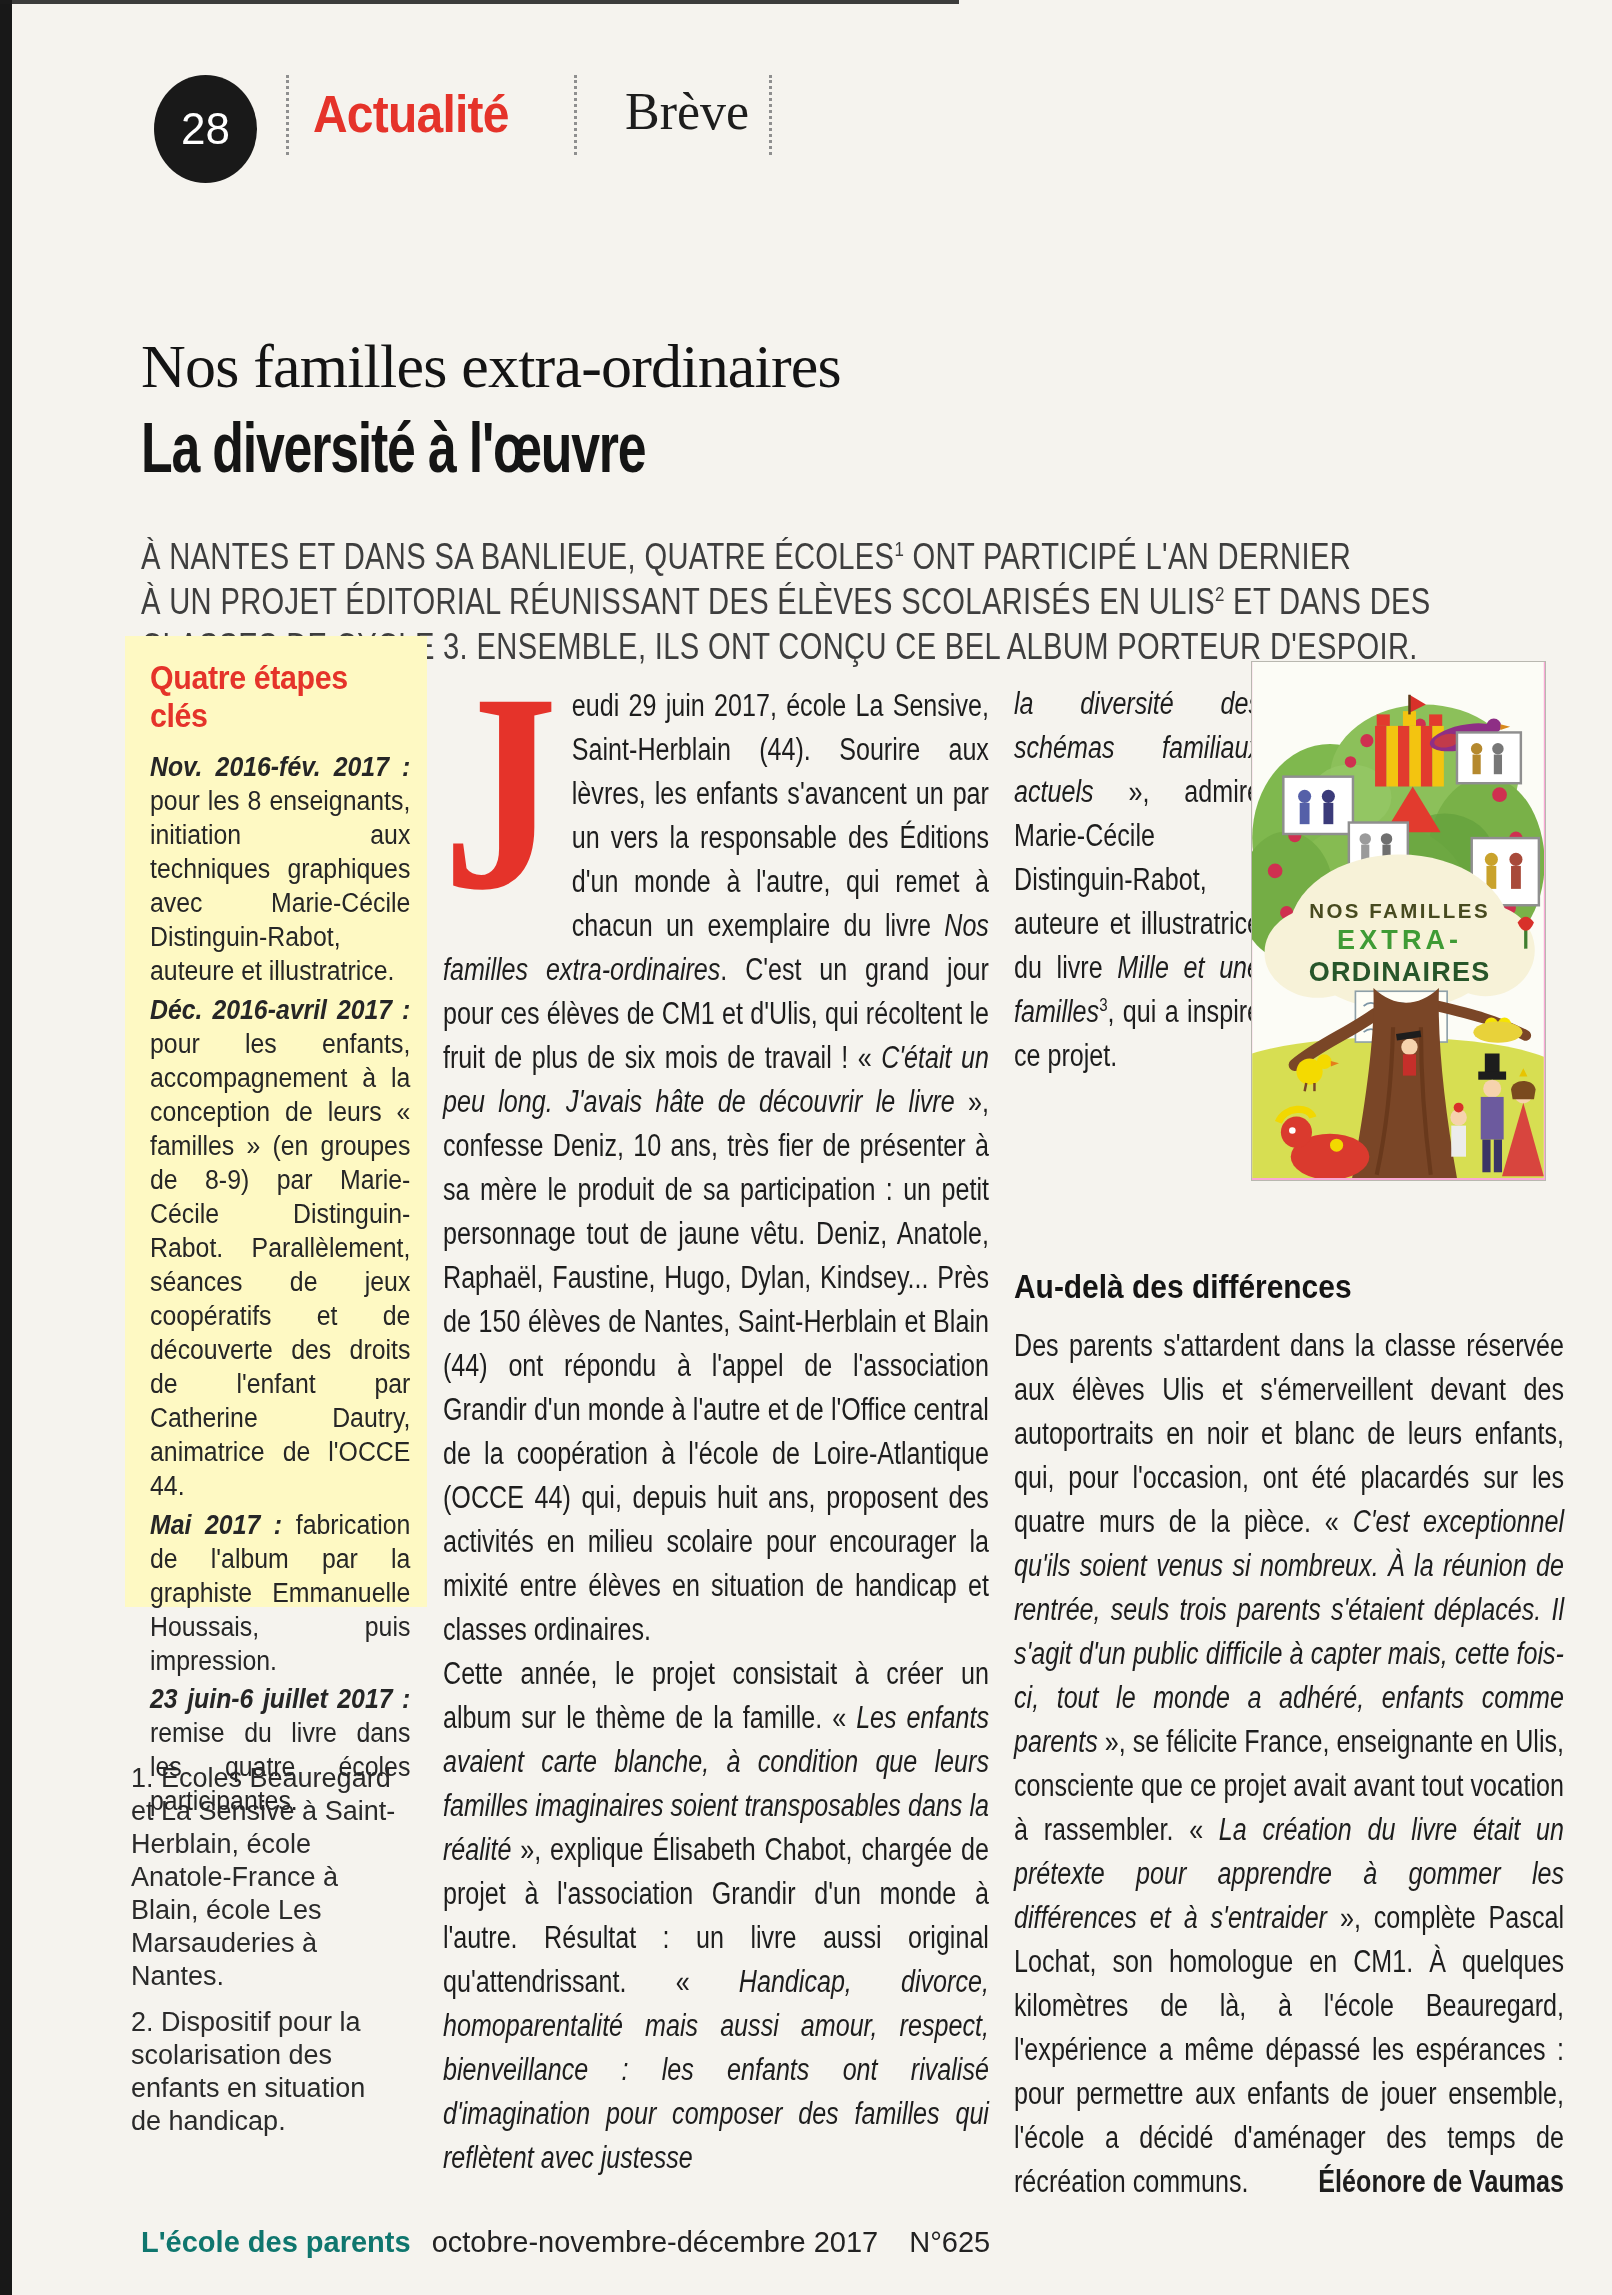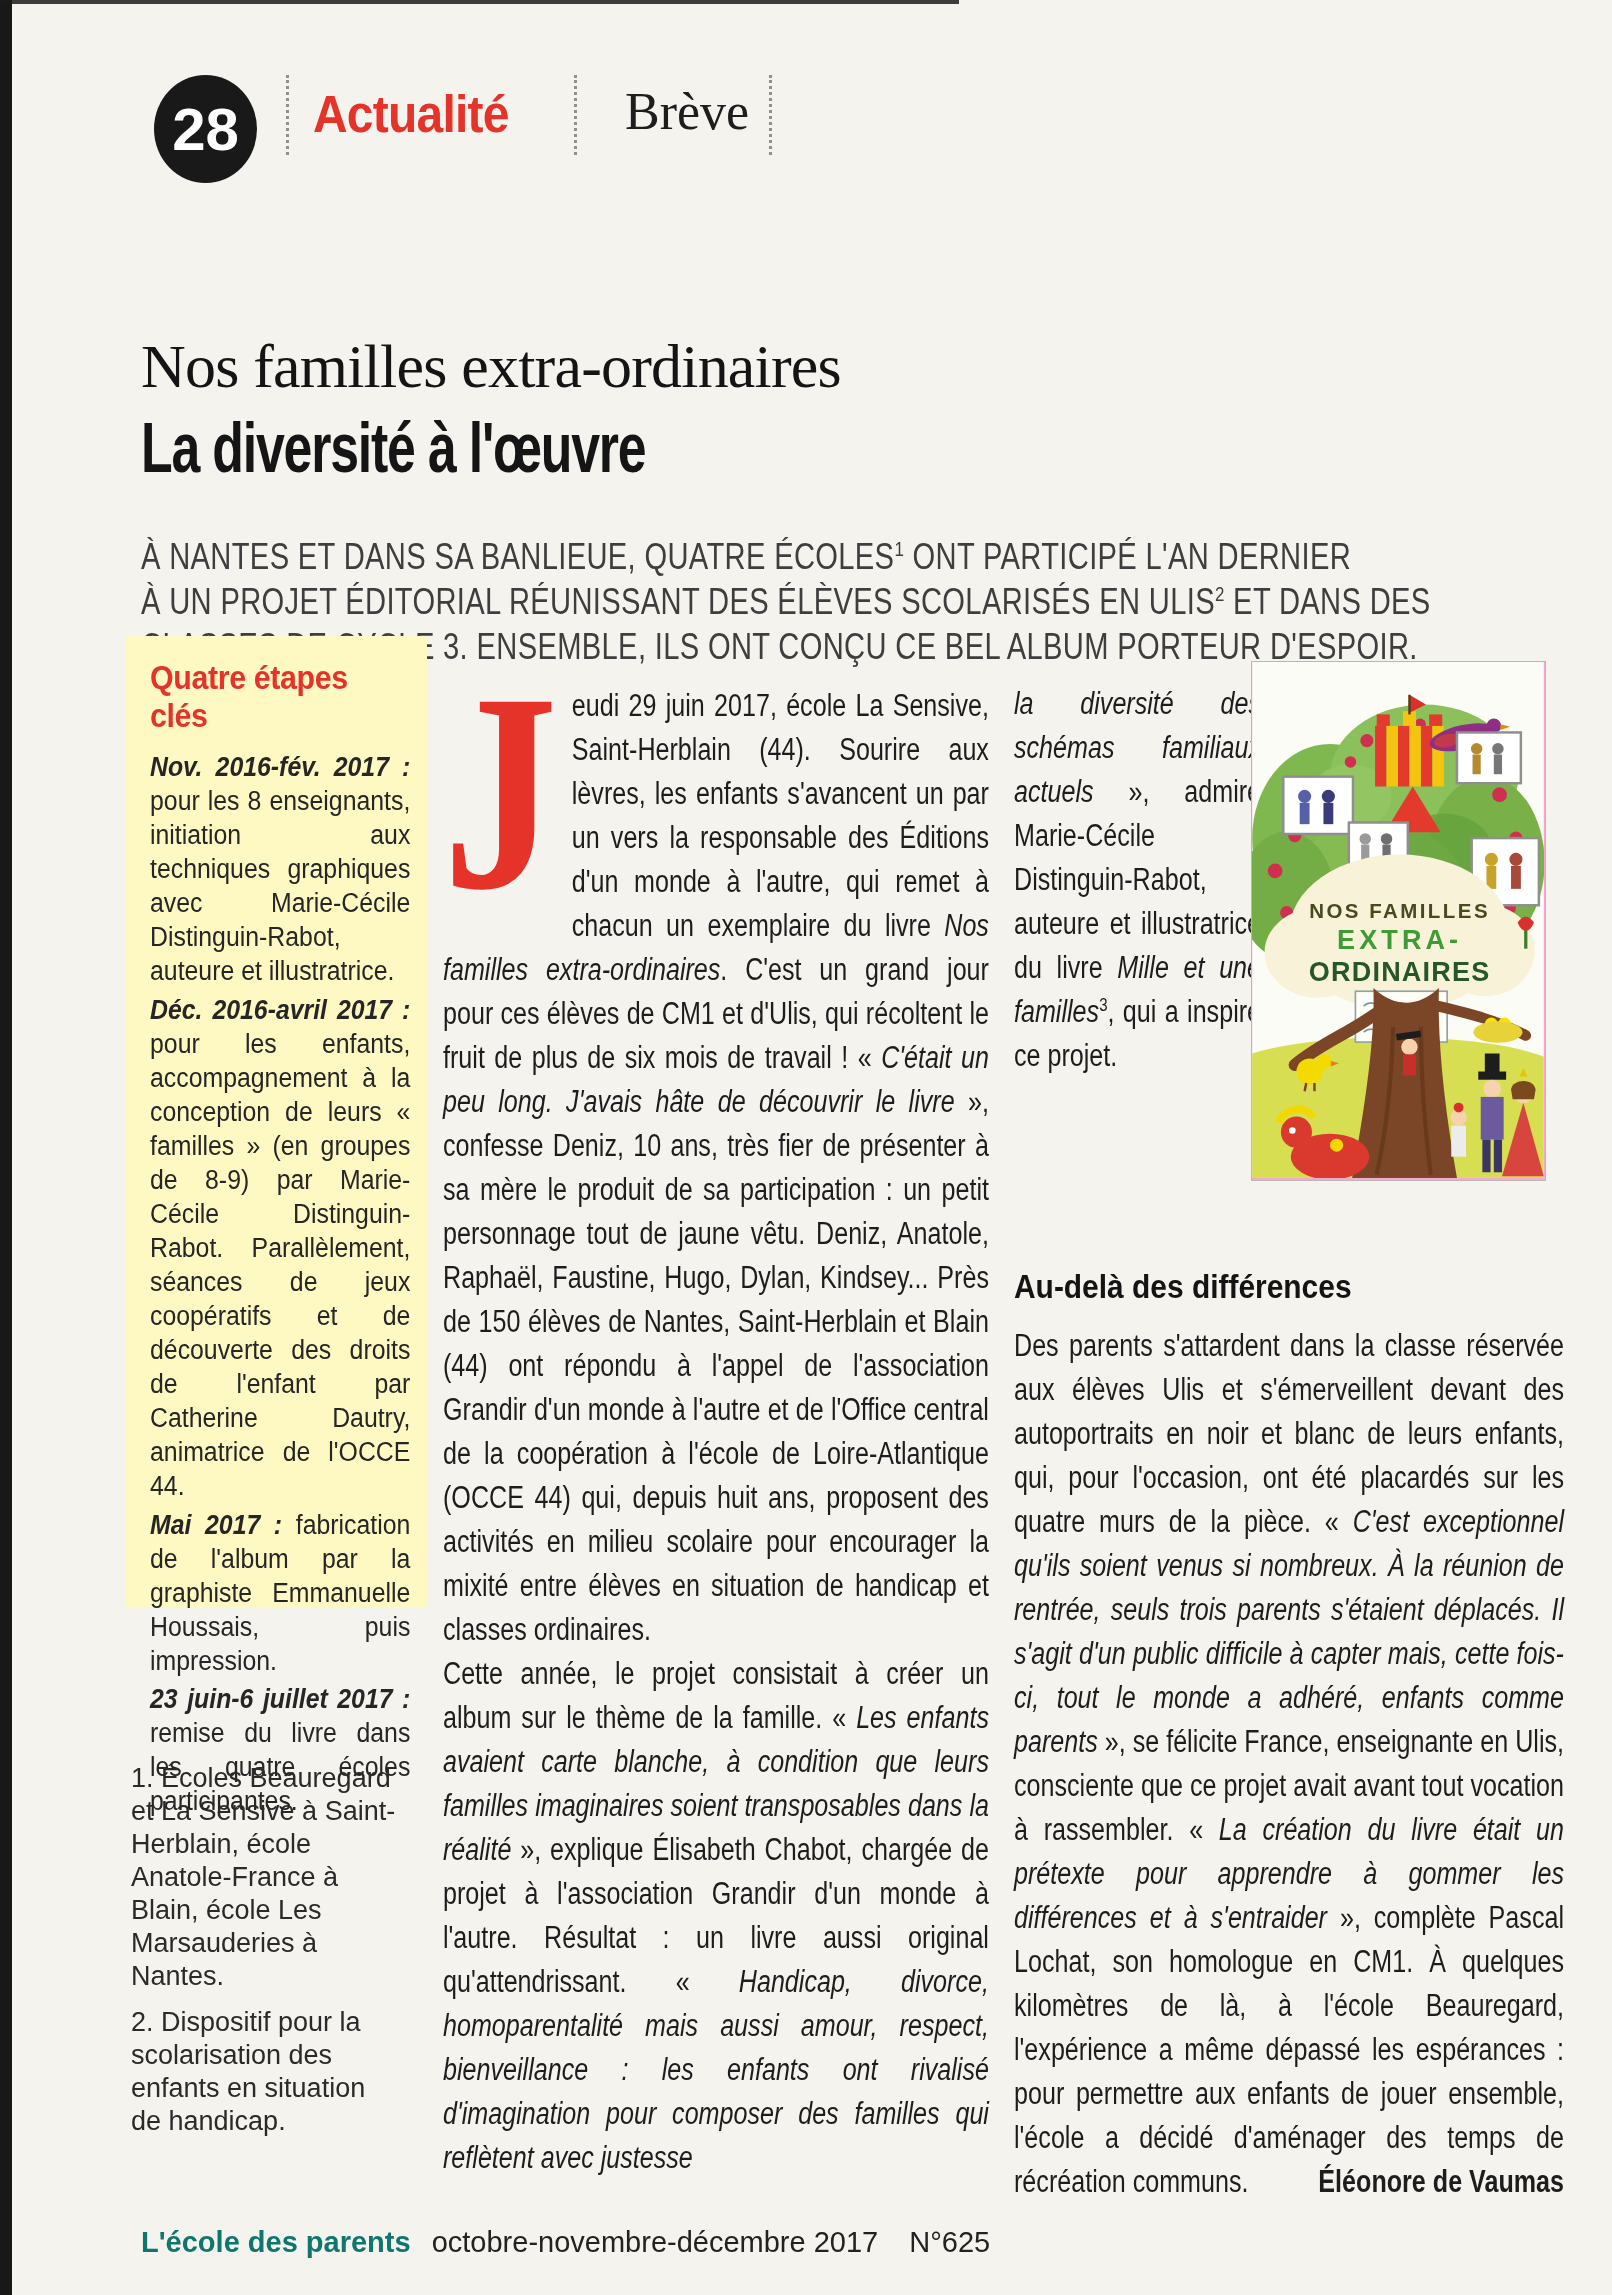--- a/index.html
+++ b/index.html
@@ -4,21 +4,21 @@
 <style>
   html,body{margin:0;padding:0;background:#d8d5cf;}
   .page{position:relative;width:1613px;height:2295px;background:#f5f3ee;overflow:hidden;
         font-family:"Liberation Sans",sans-serif;color:#1d1d1d;}
   
   .scan-left{position:absolute;left:0;top:0;width:11.5px;height:2295px;background:#181818;}
   .scan-top{position:absolute;left:0;top:0;width:959px;height:4.1px;background:#1b1b1b;opacity:.85;}
 
   
   .badge{position:absolute;left:154px;top:75px;width:103px;height:108px;background:#191919;border-radius:50%;
-         color:#fff;font-weight:bold;font-size:60px;display:flex;align-items:center;justify-content:center;}
+         color:#fff;font-weight:normal;font-size:44px;display:flex;align-items:center;justify-content:center;}
   .vsep{position:absolute;top:75px;height:80px;width:0;border-left:3.3px dotted #8f8f8f;}
   .vsep.s1{left:286px;} .vsep.s2{left:574px;} .vsep.s3{left:769px;}
   .section{position:absolute;left:313px;top:85px;font-size:51px;font-weight:bold;color:#e5332a;
            letter-spacing:-0.8px;transform:scaleX(.94);transform-origin:0 0;}
   .rubric{position:absolute;left:592px;top:82px;font-family:"Liberation Serif",serif;font-size:52px;color:#1d1d1d;margin-left:33px;}
 
   
   .kicker{position:absolute;left:141px;top:331px;margin:0;font-family:"Liberation Serif",serif;
           font-weight:normal;font-size:62px;color:#141414;letter-spacing:-0.8px;white-space:nowrap;}
   .title{position:absolute;left:141px;top:408px;margin:0;font-size:70px;font-weight:bold;color:#151515;

